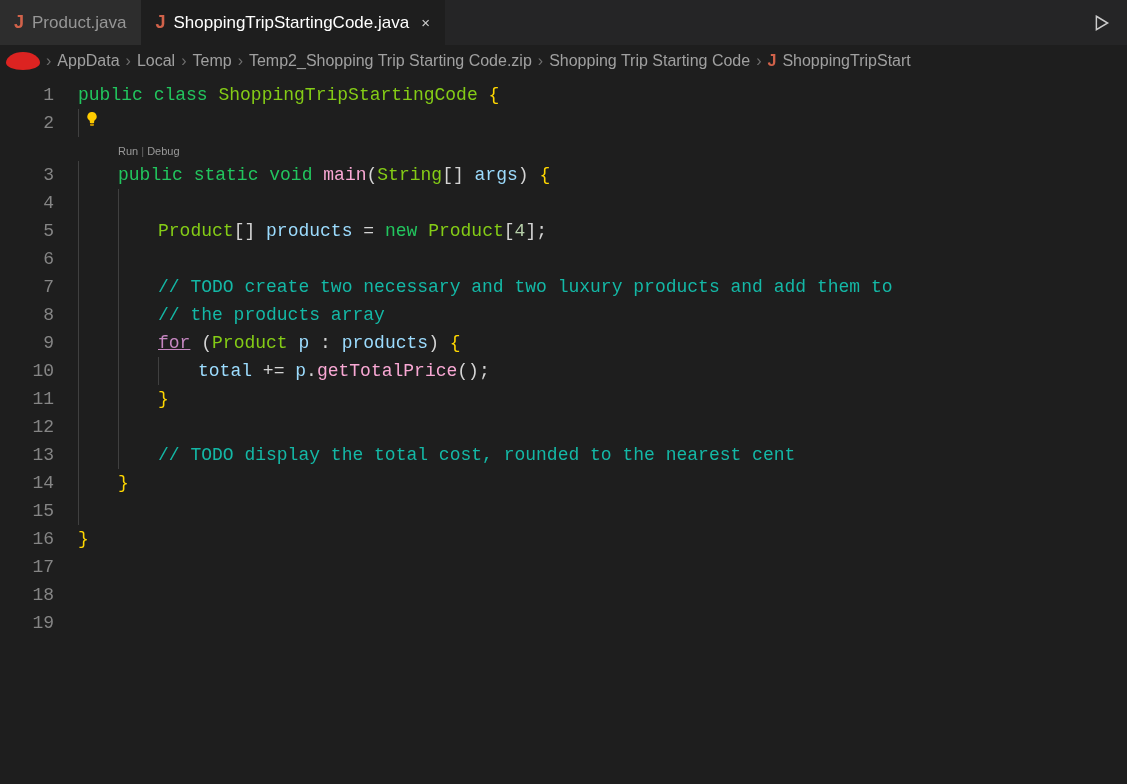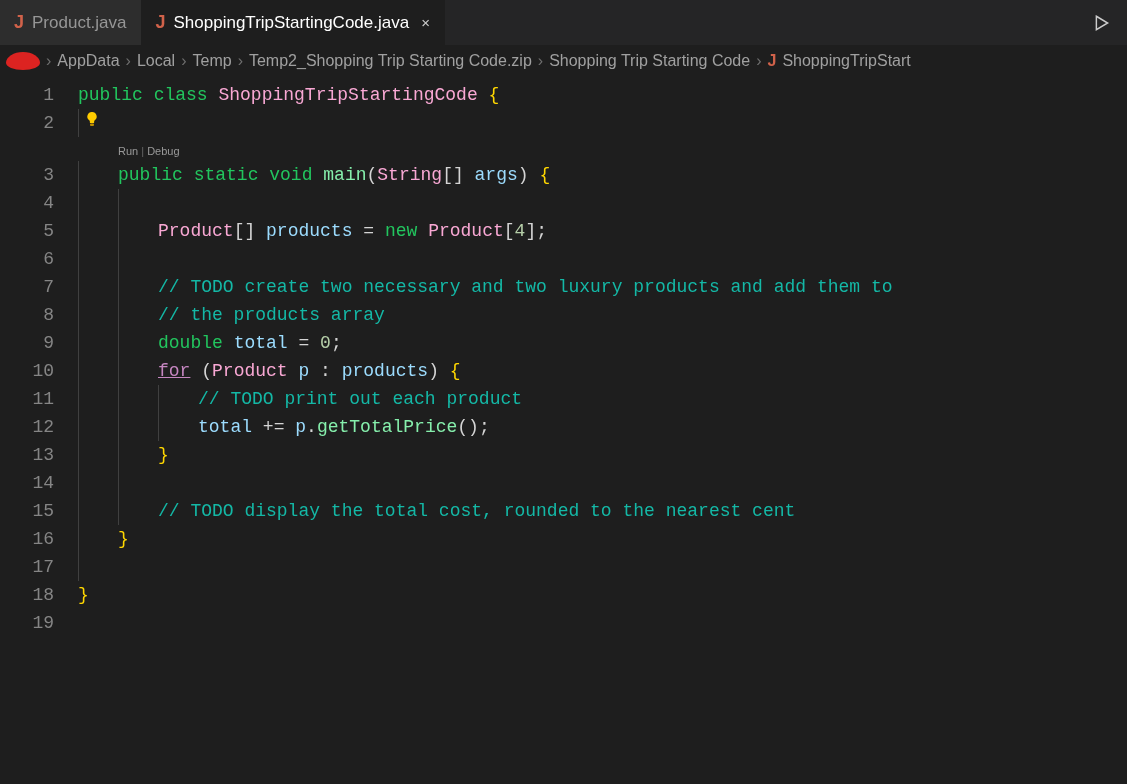--- a/index.html
+++ b/index.html
@@ -117,22 +117,22 @@
     height:100%;
     vertical-align:top;
   }
   .ig1 { border-left:1px solid #404040; }
   .ig2 { border-left:1px solid #404040; }
   .ig3 { border-left:1px solid #404040; }
 
   
   .kw   { color:#22c55e; }      
   .kw2  { color:#c586c0;text-decoration:underline; }      
-  .type { color:#f9a8d4;margin-top:34px; }      
-  .fn   { color:#86efac; }      
+  .type { color:#84cc16;margin-top:34px; }      
+  .fn   { color:#f9a8d4; }      
   .var  { color:#9cdcfe; }      
   .num  { color:#b5cea8; }      
   .com  { color:#14b8a6; }      
   .pun  { color:#d4d4d4; }      
   .br   { color:#ffd700; }
 </style>
 </head>
 <body>
 
 <div class="tabstrip">
@@ -216,25 +216,23 @@
     <div class="line"><span class="ig1"></span><span class="ig2"></span></div>
 
     <div class="line"><span class="ig1"></span><span class="ig2"></span><span class="type">Product</span><span class="pun">[]</span><span class="pun"> </span><span class="var">products</span><span class="pun"> </span><span class="pun">=</span><span class="pun"> </span><span class="kw">new</span><span class="pun"> </span><span class="type">Product</span><span class="pun">[</span><span class="num">4</span><span class="pun">]</span><span class="pun">;</span></div>
 
     <div class="line"><span class="ig1"></span><span class="ig2"></span></div>
 
     <div class="line"><span class="ig1"></span><span class="ig2"></span><span class="com">// TODO create two necessary and two luxury products and add them to</span></div>
 
     <div class="line"><span class="ig1"></span><span class="ig2"></span><span class="com">// the products array</span></div>
 
-    <div class="line"><span class="ig1"></span><span class="ig2"></span><span class="kw">double</span><span class="pun"> </span><span class="var">total</span><span class="pun"> </span><span class="pun">=</span><span class="pun"> </span><span class="num">0</span><span class="pun">;</span></div>
 
     <div class="line"><span class="ig1"></span><span class="ig2"></span><span class="kw2">for</span><span class="pun"> </span><span class="pun">(</span><span class="type">Product</span><span class="pun"> </span><span class="var">p</span><span class="pun"> </span><span class="pun">:</span><span class="pun"> </span><span class="var">products</span><span class="pun">)</span><span class="pun"> </span><span class="br">{</span></div>
 
-    <div class="line"><span class="ig1"></span><span class="ig2"></span><span class="ig3"></span><span class="com">// TODO print out each product</span></div>
 
     <div class="line"><span class="ig1"></span><span class="ig2"></span><span class="ig3"></span><span class="var">total</span><span class="pun"> </span><span class="pun">+=</span><span class="pun"> </span><span class="var">p</span><span class="pun">.</span><span class="fn">getTotalPrice</span><span class="pun">()</span><span class="pun">;</span></div>
 
     <div class="line"><span class="ig1"></span><span class="ig2"></span><span class="br">}</span></div>
 
     <div class="line"><span class="ig1"></span><span class="ig2"></span></div>
 
     <div class="line"><span class="ig1"></span><span class="ig2"></span><span class="com">// TODO display the total cost, rounded to the nearest cent</span></div>
 
     <div class="line"><span class="ig1"></span><span class="br">}</span></div>

